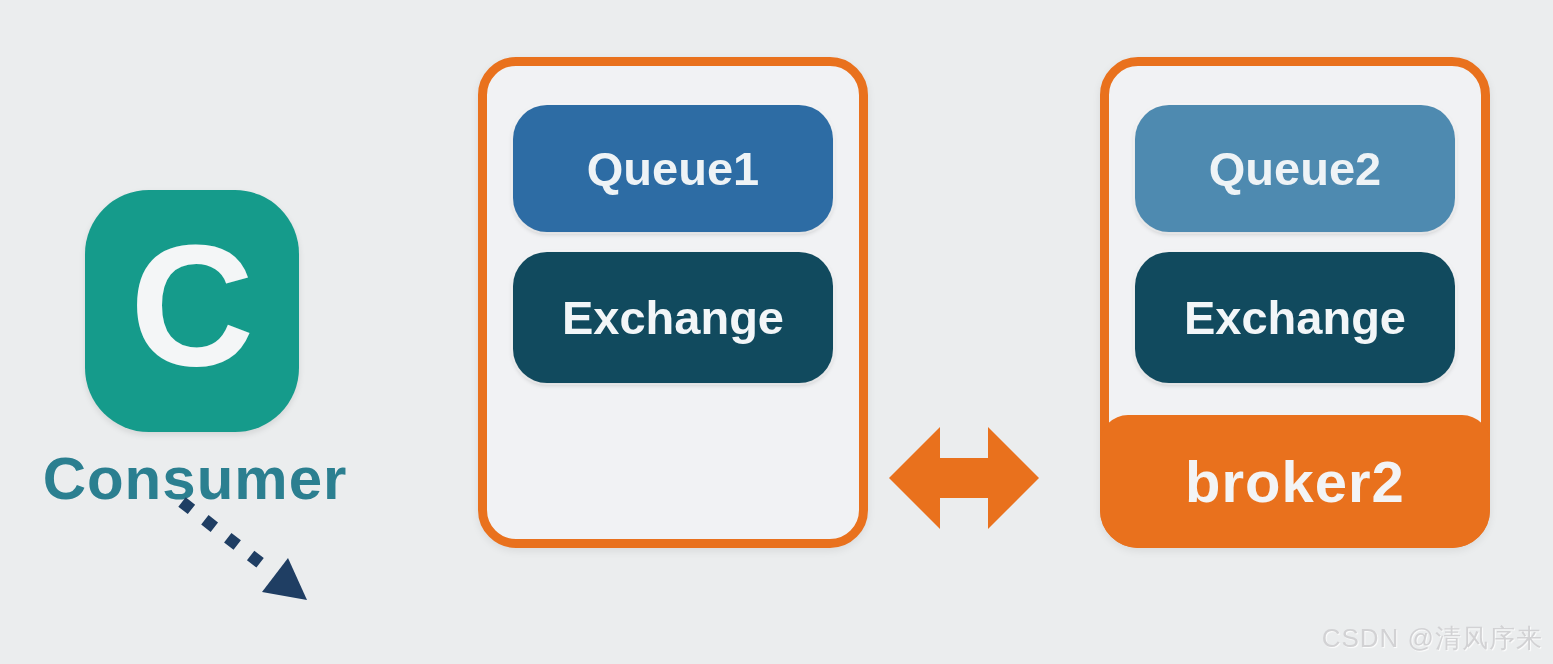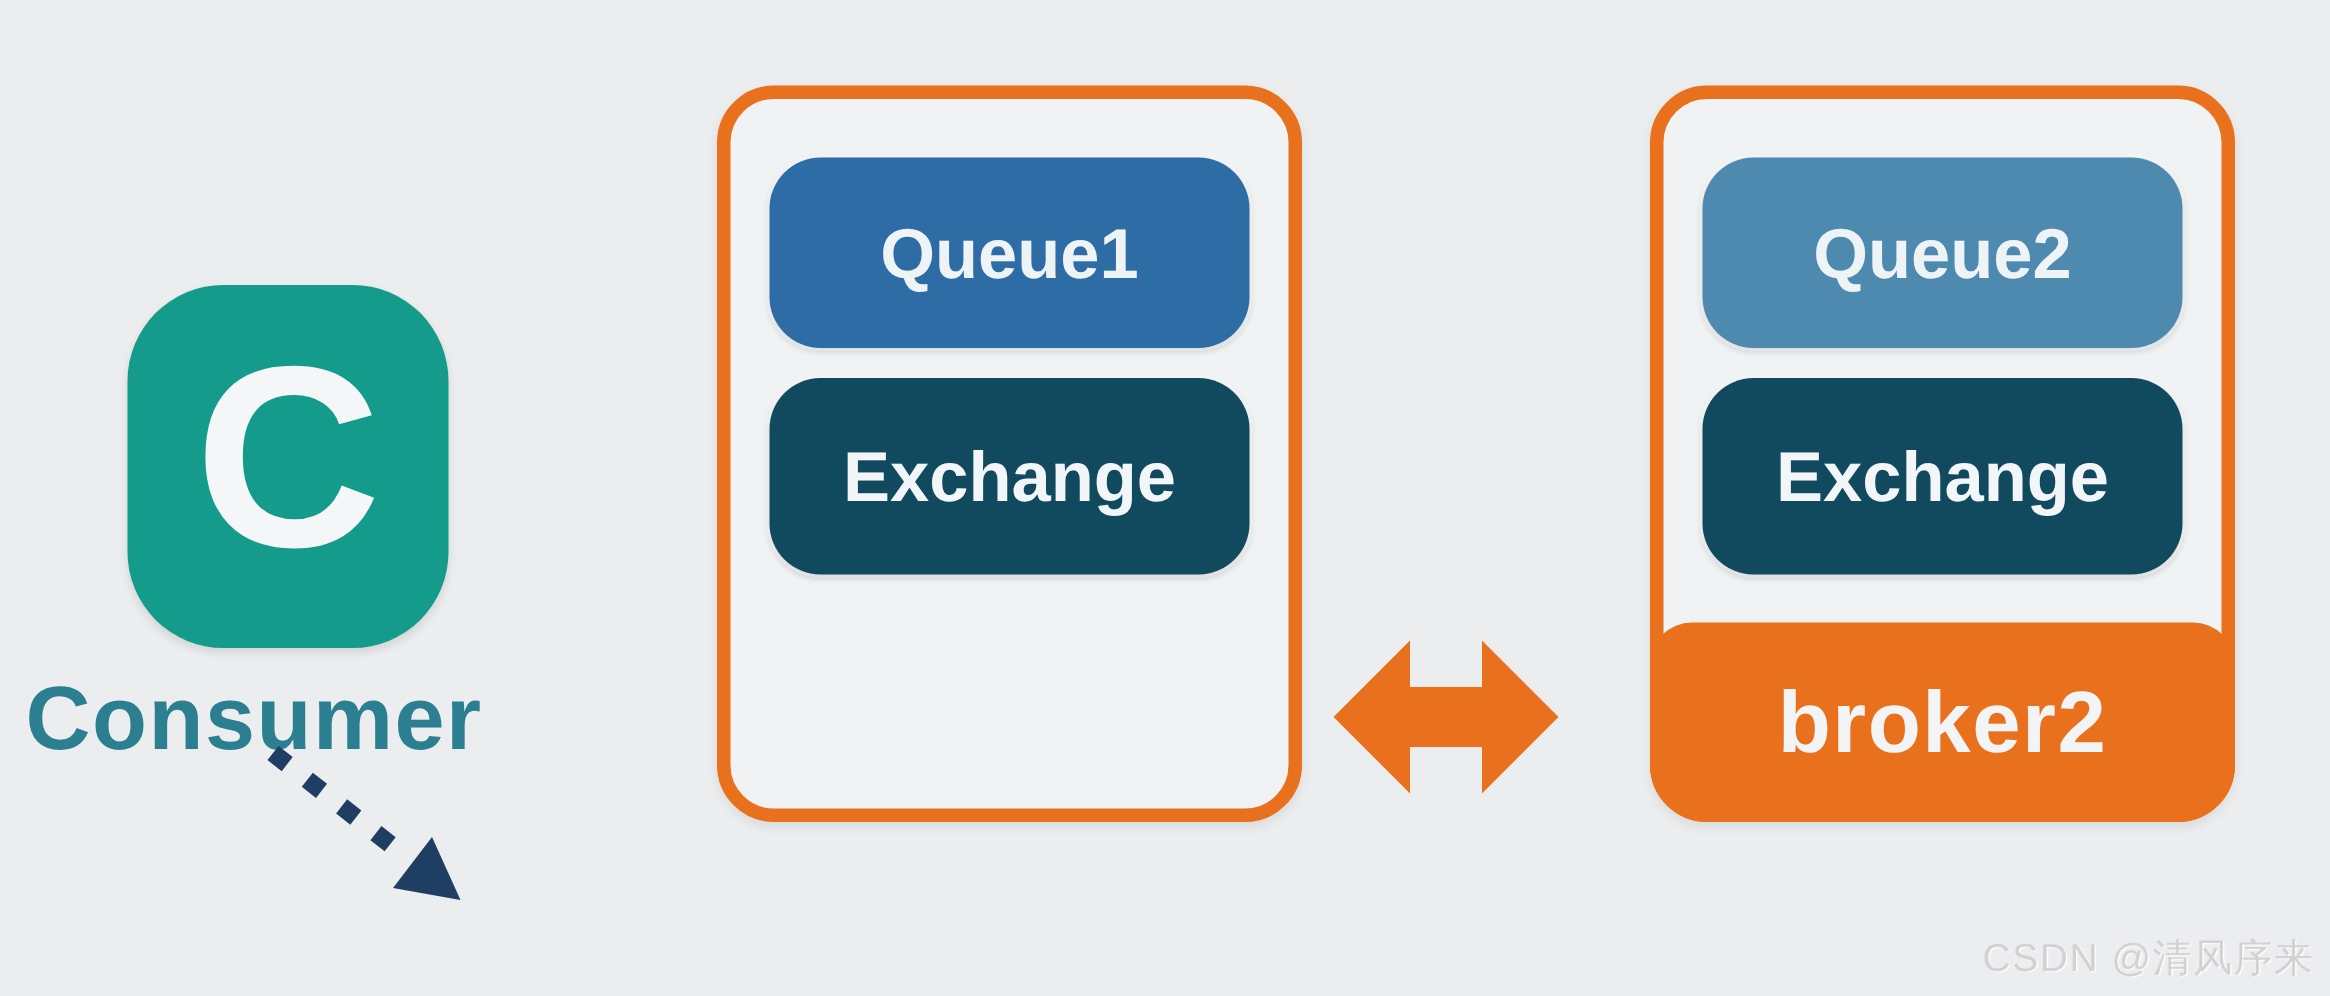--- a/index.html
+++ b/index.html
@@ -30,20 +30,21 @@
     border-radius:64px;
     display:flex;align-items:center;justify-content:center;
     box-shadow:0 3px 6px rgba(0,0,0,0.10);
   }
   .consumer-icon span{
     color:#f4f6f7;font-size:172px;font-weight:bold;line-height:1;
     transform:translateY(-6px);
   }
   .consumer-label{
     position:absolute;left:17px;top:444px;width:356px;
+    text-align:center;
     color:var(--consumer-label);
     font-size:60px;font-weight:bold;letter-spacing:1px;
   }
   .consumer-arrow{position:absolute;left:152px;top:488px;width:180px;height:130px;}
 
   
   .broker{
     position:absolute;top:57px;width:390px;height:491px;
     border:9px solid var(--orange);
     border-radius:38px;

